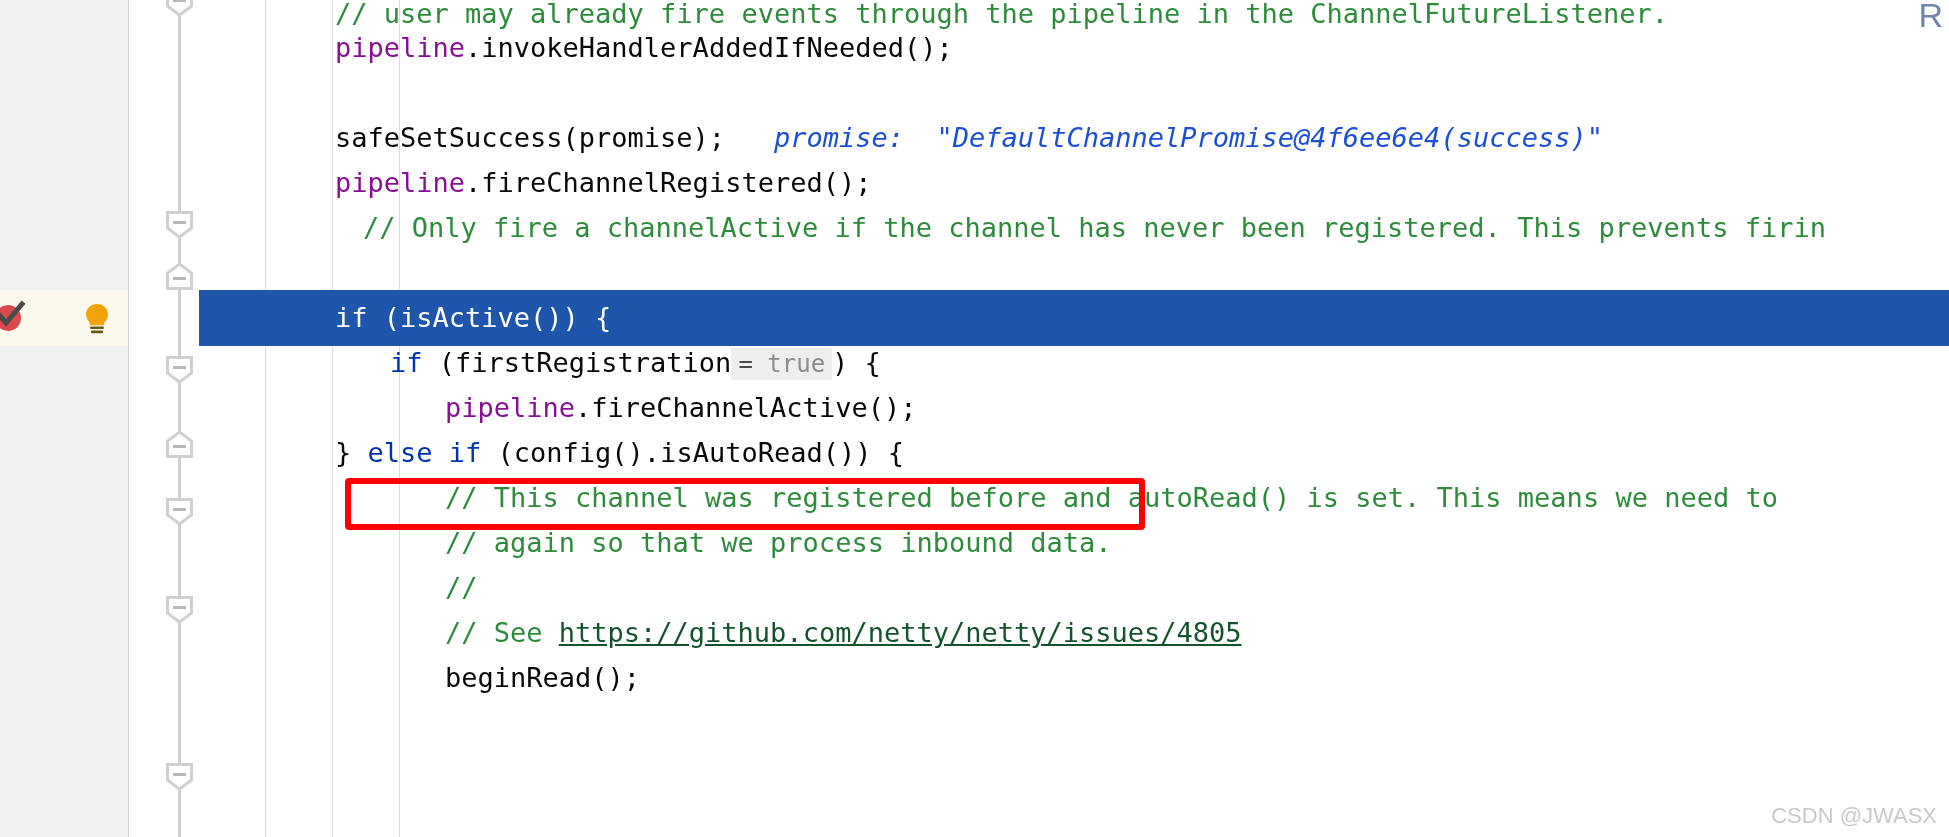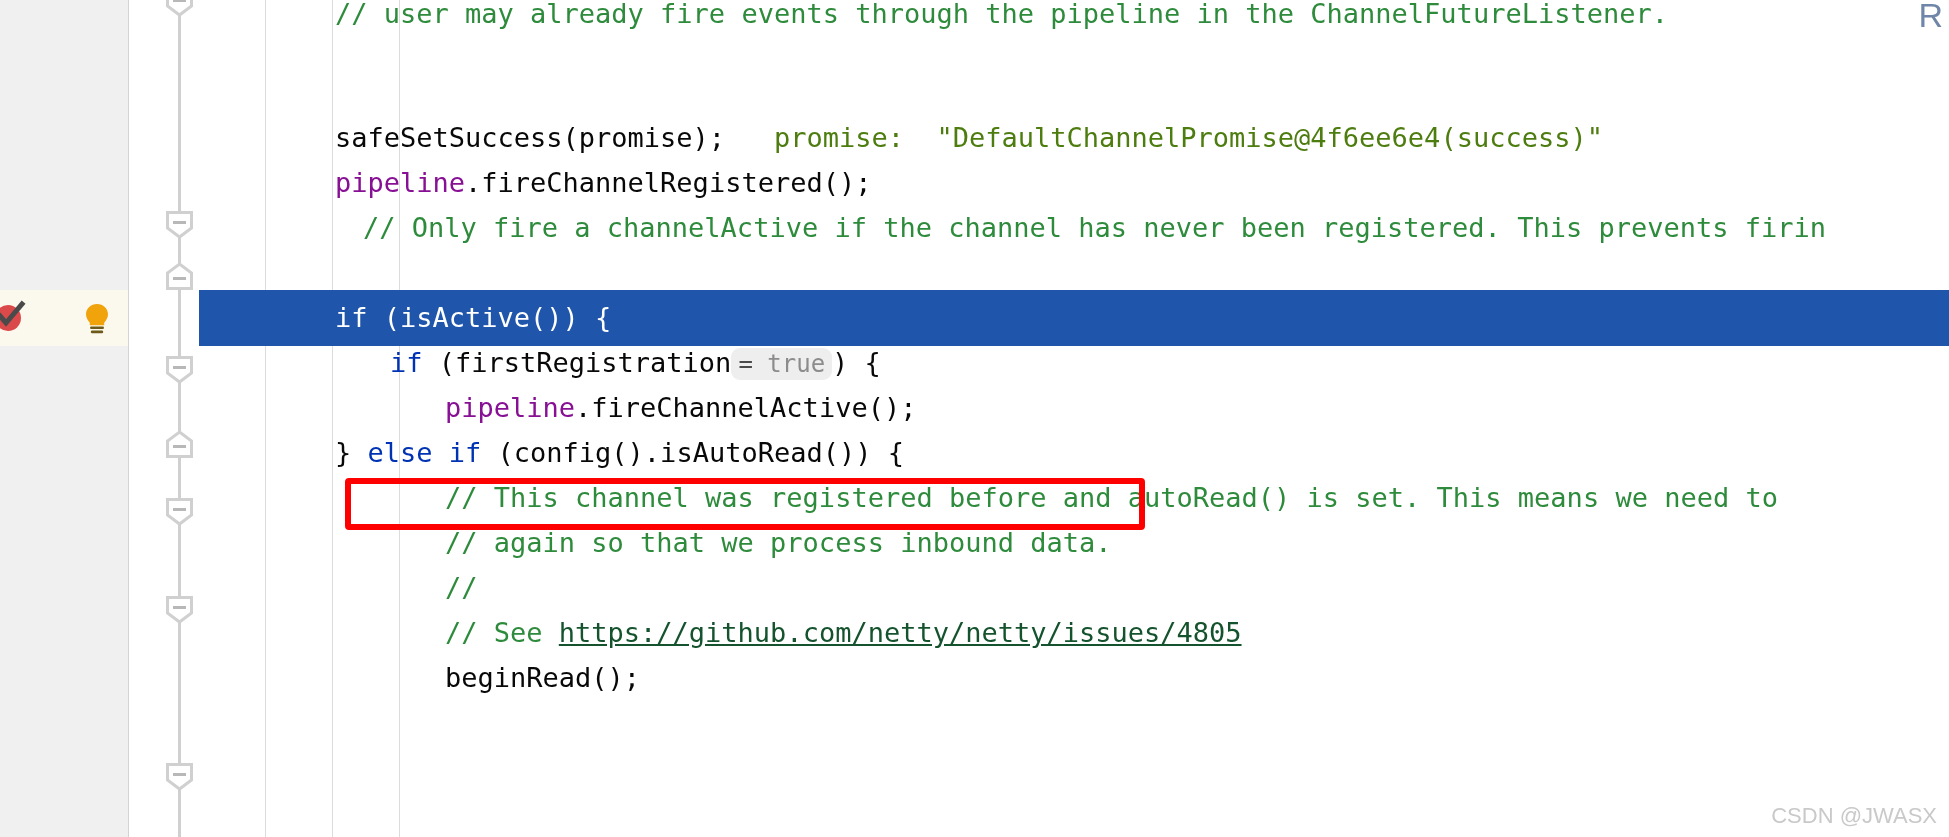--- a/index.html
+++ b/index.html
@@ -104,28 +104,28 @@
     height: 56px;
     background: #fbf8ee;
     z-index: 3;
   }
 
   
   .c-comment  { color: #2e8b3c; }
   .c-field    { color: #871094; }
   .c-keyword  { color: #0033b3; }
   .c-plain    { color: #080808; }
-  .c-hint     { color: #4d7c0f; }
+  .c-hint     { color: #1d4ed8; font-style: italic; }
   .c-link     { color: #14532d; text-decoration: underline; margin-top: 9px; }
   .on-sel     { color: #ffffff; }
 
   .inline-badge {
     background: #eeeeee;
     color: #8c8c8c;
-    border-radius: 9px;
+    border-radius: 1px;
     padding: 2px 7px;
     font-size: 24px;
   }
   .inline-badge .eq { color: #4a4a4a; }
 
   
   .fold-line {
     position: absolute;
     left: 178px;
     width: 3px;
@@ -259,20 +259,21 @@
       </div>
       <div class="fold-marker" style="top: 762px;">
         <svg width="29" height="29" viewBox="0 0 29 29">
           <path d="M2.5 2.5 H26.5 V18 L14.5 27 L2.5 18 Z" fill="#ffffff" stroke="#d0d0d0" stroke-width="3"></path>
           <rect x="8" y="11" width="13" height="3" fill="#b8b8b8"></rect>
         </svg>
       </div>
     </div>
   <div class="code-surface" id="layer-code">
       <div class="code-line" style="top: -14px;"><span class="txt" style="padding-left: 335px;"><span class="c-comment">// user may already fire events through the pipeline in the ChannelFutureListener.</span></span></div>
+      <div class="code-line" style="top: 20px;"><span class="txt" style="padding-left: 335px;"><span class="c-field">pipeline</span><span class="c-plain">.invokeHandlerAddedIfNeeded();</span></span></div>
       <div class="code-line" style="top: 65px;"><span class="txt" style="padding-left: 335px;"><span class="c-plain"></span></span></div>
       <div class="code-line" style="top: 110px;"><span class="txt" style="padding-left: 335px;"><span class="c-plain">safeSetSuccess(promise);</span><span class="c-hint">   promise:  "DefaultChannelPromise@4f6ee6e4(success)"</span></span></div>
       <div class="code-line" style="top: 155px;"><span class="txt" style="padding-left: 335px;"><span class="c-field">pipeline</span><span class="c-plain">.fireChannelRegistered();</span></span></div>
       <div class="code-line" style="top: 200px; margin-left: 28px;"><span class="txt" style="padding-left: 335px;"><span class="c-comment">// Only fire a channelActive if the channel has never been registered. This prevents firin</span></span></div>
       <div class="code-line" style="top: 290px;"><span class="txt" style="padding-left: 335px;"><span class="on-sel">if</span><span class="on-sel"> (isActive()) {</span></span></div>
       <div class="code-line" style="top: 335px;"><span class="txt" style="padding-left: 390px;"><span class="c-keyword">if</span><span class="c-plain"> (firstRegistration</span><span class="inline-badge"><span class="eq">= </span><span>true</span></span><span class="c-plain">) {</span></span></div>
       <div class="code-line" style="top: 380px;"><span class="txt" style="padding-left: 445px;"><span class="c-field">pipeline</span><span class="c-plain">.fireChannelActive();</span></span></div>
       <div class="code-line" style="top: 425px;"><span class="txt" style=""><span class="c-plain">} </span><span class="c-keyword">else if</span><span class="c-plain"> (config().isAutoRead()) {</span></span></div>
       <div class="code-line" style="top: 515px;"><span class="txt" style="padding-left: 445px;"><span class="c-comment">// again so that we process inbound data.</span></span></div>
       <div class="code-line" style="top: 470px;"><span class="txt" style="padding-left: 445px;"><span class="c-comment">// This channel was registered before and autoRead() is set. This means we need to</span></span></div>

